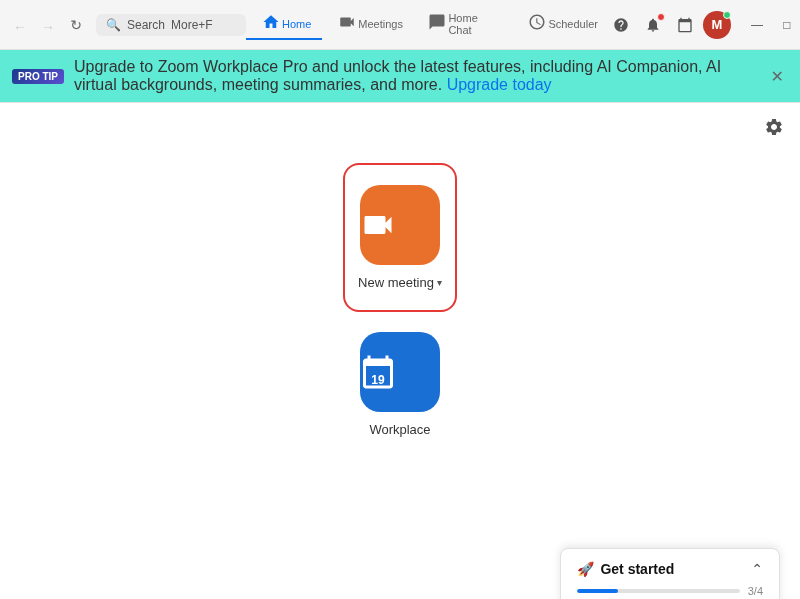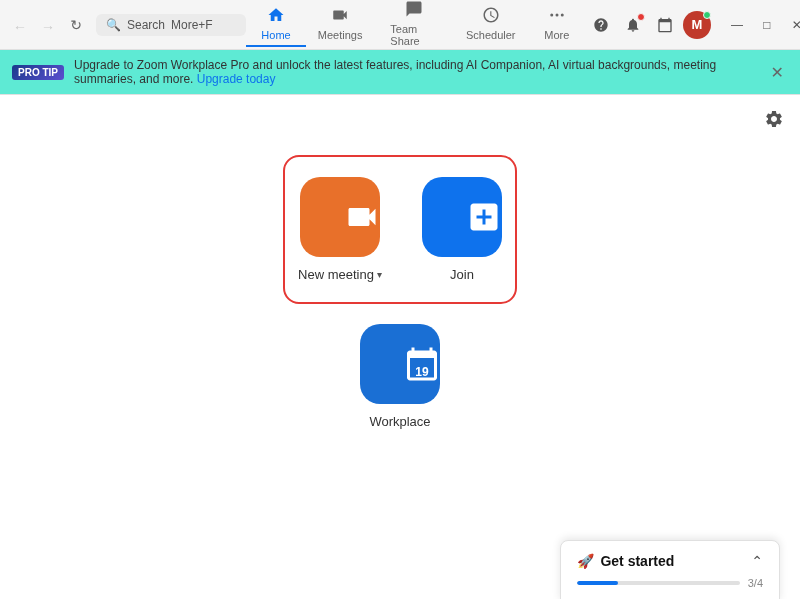--- a/index.html
+++ b/index.html
@@ -55,21 +55,20 @@
 
     .nav-tabs {
       display: flex;
       align-items: center;
       flex: 1;
       justify-content: center;
       gap: 0;
     }
     .nav-tab {
       display: flex;
-      flex-direction: column;
       align-items: center;
       padding: 4px 16px;
       cursor: pointer;
       border-bottom: 2px solid transparent;
       font-size: 11px;
       color: #666;
       gap: 2px;
       min-width: 60px;
     }
     .nav-tab.active {
@@ -147,21 +146,21 @@
     }
     .pro-tip-badge {
       background: linear-gradient(135deg, #1a3a8c, #5b4fcf);
       color: white;
       font-size: 10px;
       font-weight: bold;
       padding: 2px 6px;
       border-radius: 3px;
       white-space: nowrap;
     }
-    .pro-tip-text { flex: 1; font-size: 12px; }
+    .pro-tip-text { flex: 1; font-size: 16px; }
     .pro-tip-link { color: #0e72ed; cursor: pointer; text-decoration: none; }
     .close-banner {
       cursor: pointer;
       color: #666;
       font-size: 16px;
       padding: 2px 4px;
     }
 
     
     .main-content {
@@ -206,21 +205,21 @@
       flex-direction: column;
       align-items: center;
       gap: 10px;
       cursor: pointer;
     }
 
     .action-icon-btn {
       width: 80px;
       height: 80px;
       border-radius: 20px;
-      display: flex;align-items:center;justify-content:flex-end;
+      display: flex;align-items:center;justify-content:flex-start;
       font-size: 32px;
       color: #e5e5e5;
       cursor: pointer;
     }
     .action-icon-btn.orange { background: #e8702a; }
     .action-icon-btn.blue { background: #0e72ed; }
 
     .action-label {
       font-size: 13px;
       color: #333;
@@ -326,39 +325,29 @@
           </svg>
       </span>
       <span>Meetings</span>
     </div>
     <div class="nav-tab">
       <span class="tab-icon">
         <svg width="18" height="18" viewBox="0 0 24 24" fill="currentColor">
             <path d="M20 2H4c-1.1 0-2 .9-2 2v18l4-4h14c1.1 0 2-.9 2-2V4c0-1.1-.9-2-2-2z"></path>
           </svg>
       </span>
-      <span>Team Share</span>
+      <span>Home Chat</span>
     </div>
     <div class="nav-tab">
       <span class="tab-icon">
         <svg width="18" height="18" viewBox="0 0 24 24" fill="currentColor">
             <path d="M11.99 2C6.47 2 2 6.48 2 12s4.47 10 9.99 10C17.52 22 22 17.52 22 12S17.52 2 11.99 2zM12 20c-4.42 0-8-3.58-8-8s3.58-8 8-8 8 3.58 8 8-3.58 8-8 8zm.5-13H11v6l5.25 3.15.75-1.23-4.5-2.67V7z"></path>
           </svg>
       </span>
       <span>Scheduler</span>
-    </div>
-    <div class="nav-tab">
-      <span class="tab-icon">
-        <svg width="18" height="18" viewBox="0 0 24 24" fill="currentColor">
-            <circle cx="5" cy="12" r="2"></circle>
-            <circle cx="12" cy="12" r="2"></circle>
-            <circle cx="19" cy="12" r="2"></circle>
-          </svg>
-      </span>
-      <span>More</span>
     </div>
   </div>
 
   <div class="titlebar-actions">
     <div class="action-icon">
       <svg width="16" height="16" viewBox="0 0 24 24" fill="#555">
           <path d="M12 2C6.48 2 2 6.48 2 12s4.48 10 10 10 10-4.48 10-10S17.52 2 12 2zm1 17h-2v-2h2v2zm2.07-7.75l-.9.92C13.45 12.9 13 13.5 13 15h-2v-.5c0-1.1.45-2.1 1.17-2.83l1.24-1.26c.37-.36.59-.86.59-1.41 0-1.1-.9-2-2-2s-2 .9-2 2H8c0-2.21 1.79-4 4-4s4 1.79 4 4c0 .88-.36 1.68-.93 2.25z"></path>
         </svg>
     </div>
     <div class="action-icon">
@@ -405,30 +394,20 @@
       <div class="action-icon-btn orange">
         <svg width="36" height="36" viewBox="0 0 24 24" fill="white">
             <path d="M17 10.5V7c0-.55-.45-1-1-1H4c-.55 0-1 .45-1 1v10c0 .55.45 1 1 1h12c.55 0 1-.45 1-1v-3.5l4 4v-11l-4 4z"></path>
           </svg>
       </div>
       <div class="action-label">
         <span>New meeting</span>
         <span class="chevron">▾</span>
       </div>
     </div>
-    <div class="action-item">
-      <div class="action-icon-btn blue">
-        <svg width="36" height="36" viewBox="0 0 24 24" fill="white">
-            <path d="M19 3H5c-1.1 0-2 .9-2 2v14c0 1.1.9 2 2 2h14c1.1 0 2-.9 2-2V5c0-1.1-.9-2-2-2zm-2 10h-4v4h-2v-4H7v-2h4V7h2v4h4v2z"></path>
-          </svg>
-      </div>
-      <div class="action-label">
-        <span>Join</span>
-      </div>
-    </div>
   </div>
 
   <div class="action-grid-secondary">
     <div class="action-item">
       <div class="action-icon-btn blue" style="background:#1a6fd4;">
         <svg width="36" height="36" viewBox="0 0 24 24" fill="white">
           <path d="M20 3h-1V1h-2v2H7V1H5v2H4c-1.1 0-2 .9-2 2v16c0 1.1.9 2 2 2h16c1.1 0 2-.9 2-2V5c0-1.1-.9-2-2-2zm0 18H4V8h16v13z"></path>
           <text x="12" y="20" text-anchor="middle" font-size="8" fill="white" font-weight="bold">19</text>
         </svg>
       </div>

